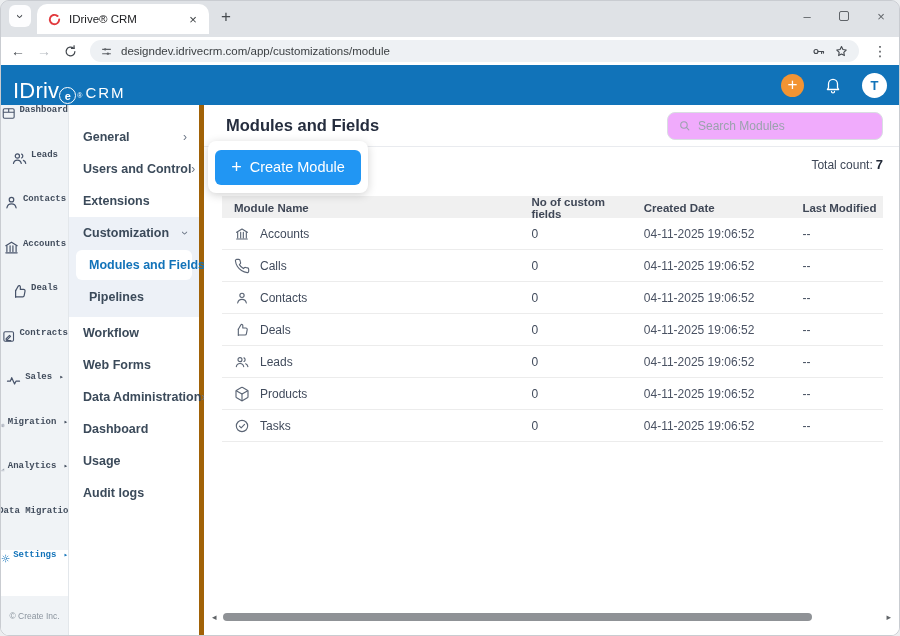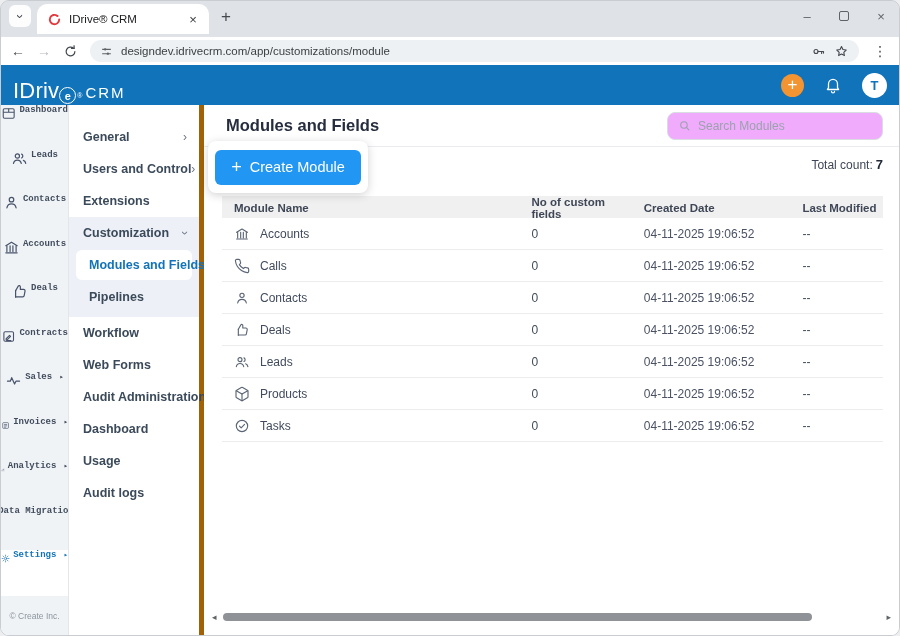--- a/index.html
+++ b/index.html
@@ -224,21 +224,21 @@
         <svg width="17" height="17" viewBox="0 0 24 24" fill="none" stroke="currentColor" stroke-width="1.7" stroke-linejoin="round" stroke-linecap="round">
             <path d="M3.5 13h4l2-5 4 9 2-4h5"></path>
           </svg>
         <span class="ls-label"><span>Sales</span> <span class="ls-arrow">▸</span></span>
       </div>
       <div class="ls-item">
         <svg width="17" height="17" viewBox="0 0 24 24" fill="none" stroke="currentColor" stroke-width="1.7" stroke-linejoin="round">
             <rect x="4.5" y="4.5" width="15" height="15" rx="2"></rect>
             <path d="M8 9.5h8M8 13h8M8 16.5h5"></path>
           </svg>
-        <span class="ls-label"><span>Invoices</span> <span class="ls-arrow">▸</span></span>
+        <span class="ls-label"><span>Migration</span> <span class="ls-arrow">▸</span></span>
       </div>
       <div class="ls-item">
         <svg width="17" height="17" viewBox="0 0 24 24" fill="none" stroke="currentColor" stroke-width="1.7" stroke-linejoin="round" stroke-linecap="round">
             <path d="M4.5 20h15"></path>
             <path d="M6.5 16.5 10 13l2.5 2.5 6-6"></path>
             <path d="M15.5 9.5h3v3"></path>
           </svg>
         <span class="ls-label"><span>Analytics</span> <span class="ls-arrow">▸</span></span>
       </div>
       <div class="ls-item">
@@ -283,21 +283,21 @@
           <span class="sm-label">Pipelines</span>
         </div>
       </div>
       <div class="sm-item">
         <span class="sm-label">Workflow</span>
       </div>
       <div class="sm-item">
         <span class="sm-label">Web Forms</span>
       </div>
       <div class="sm-item">
-        <span class="sm-label">Audit Administration</span>
+        <span class="sm-label">Data Administration</span>
         <span class="sm-chev">›</span>
       </div>
       <div class="sm-item">
         <span class="sm-label">Dashboard</span>
       </div>
       <div class="sm-item">
         <span class="sm-label">Usage</span>
       </div>
       <div class="sm-item">
         <span class="sm-label">Audit logs</span>

